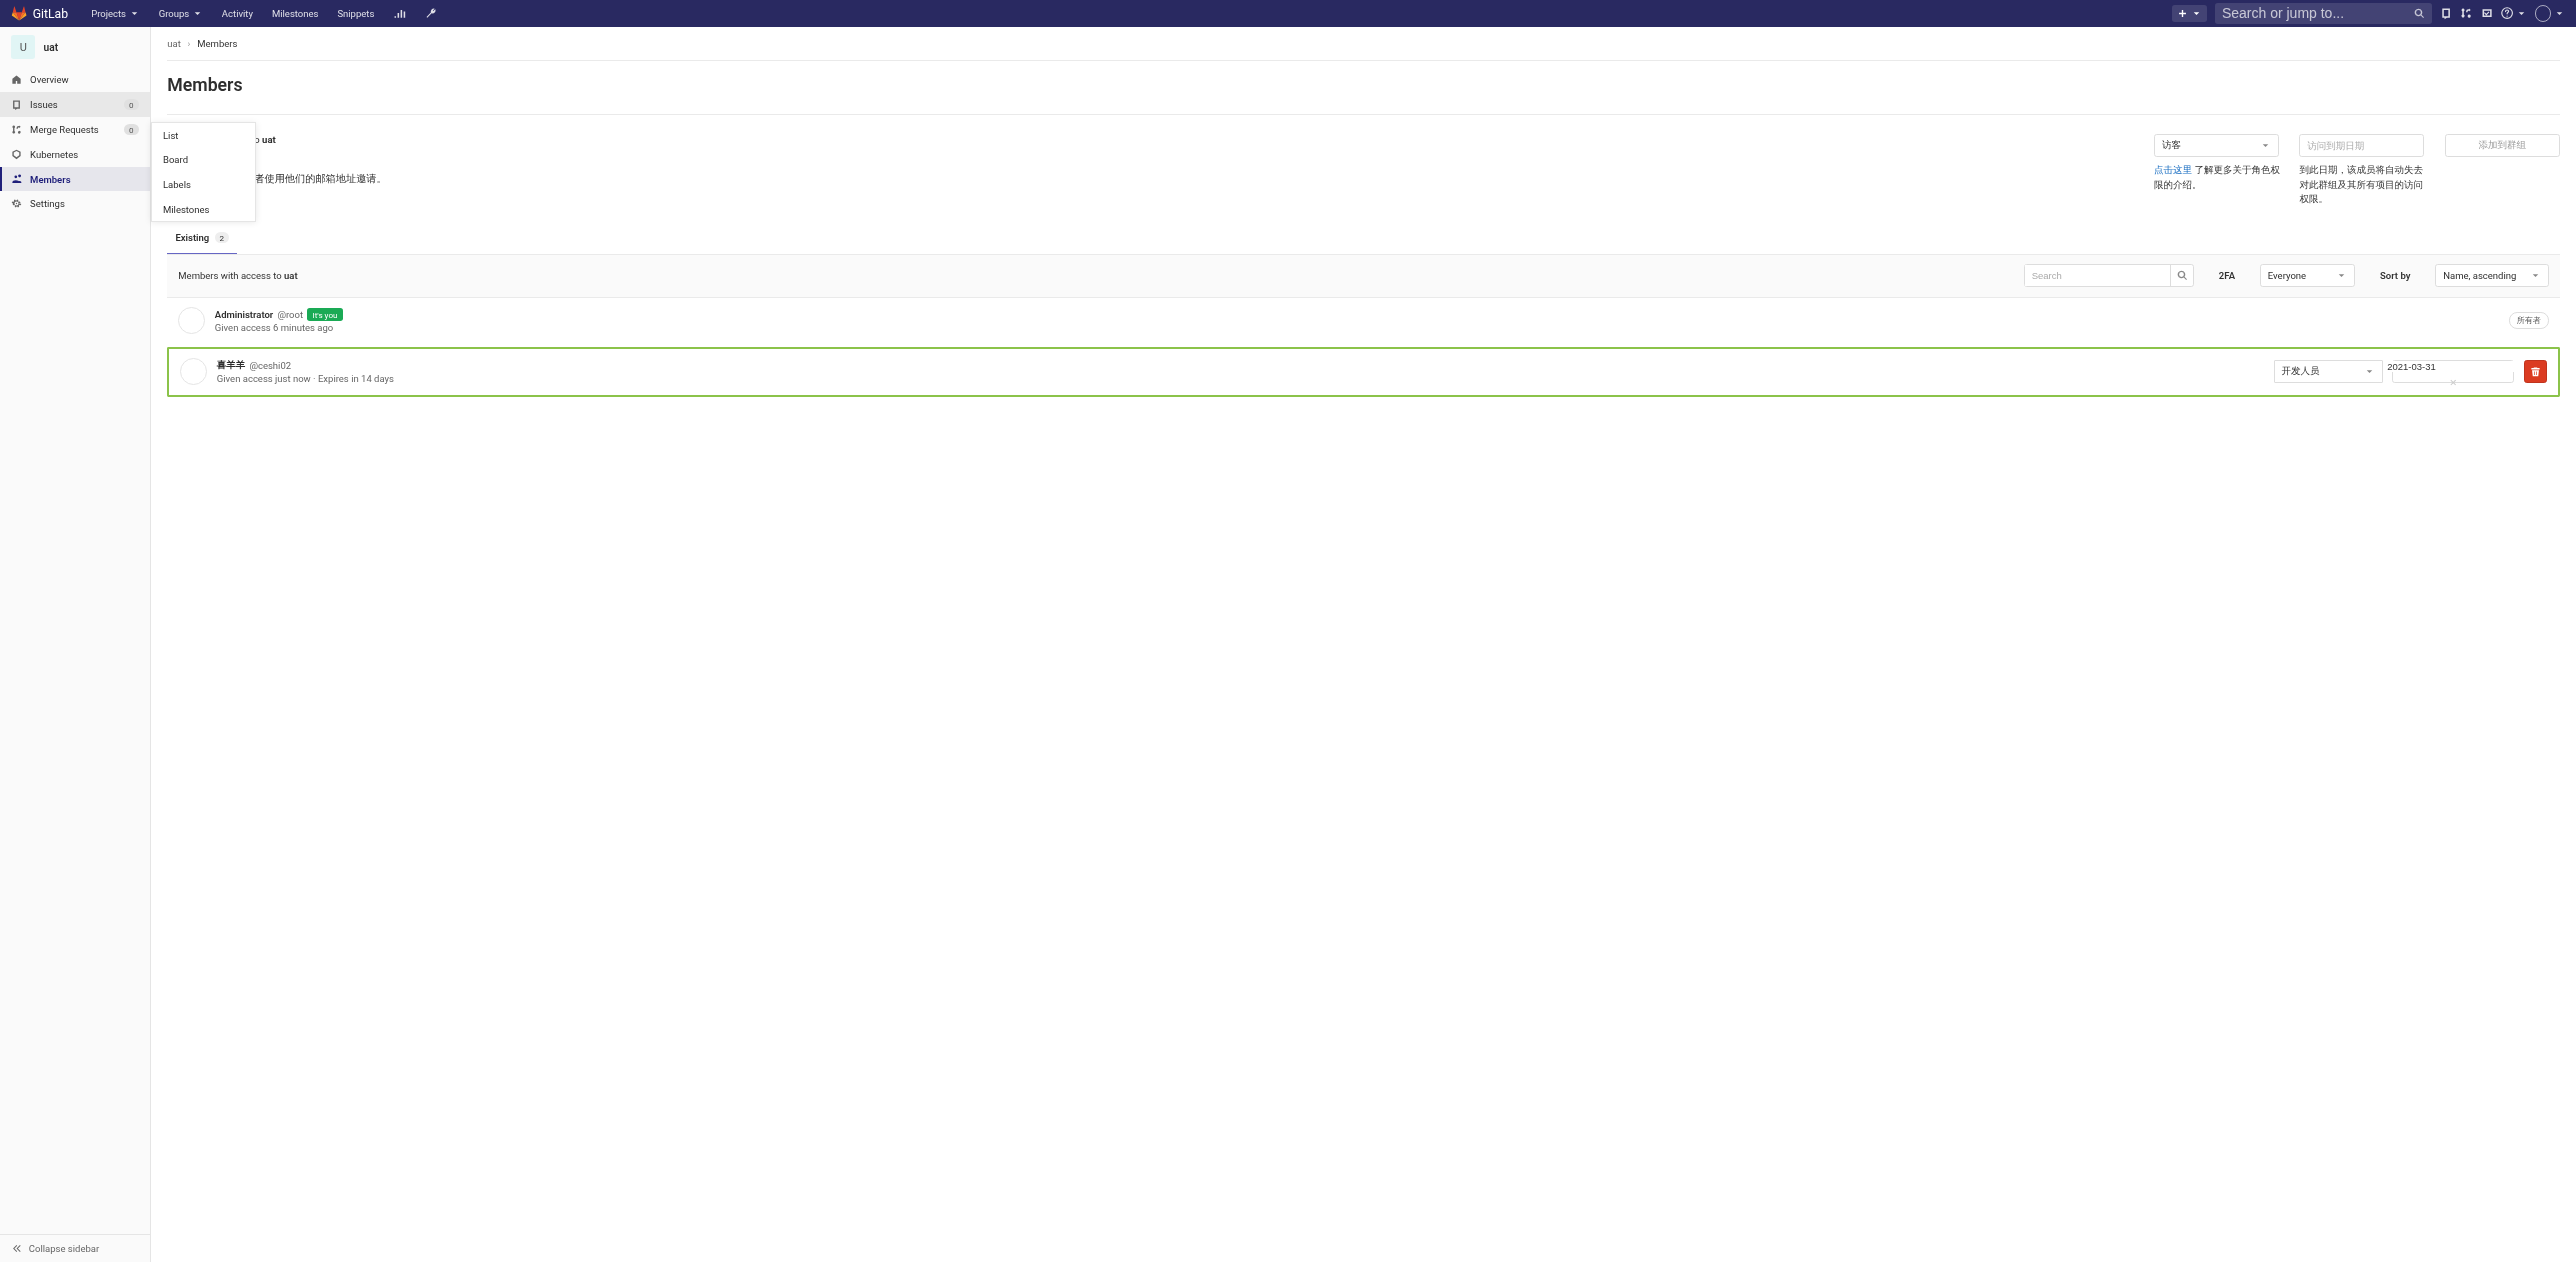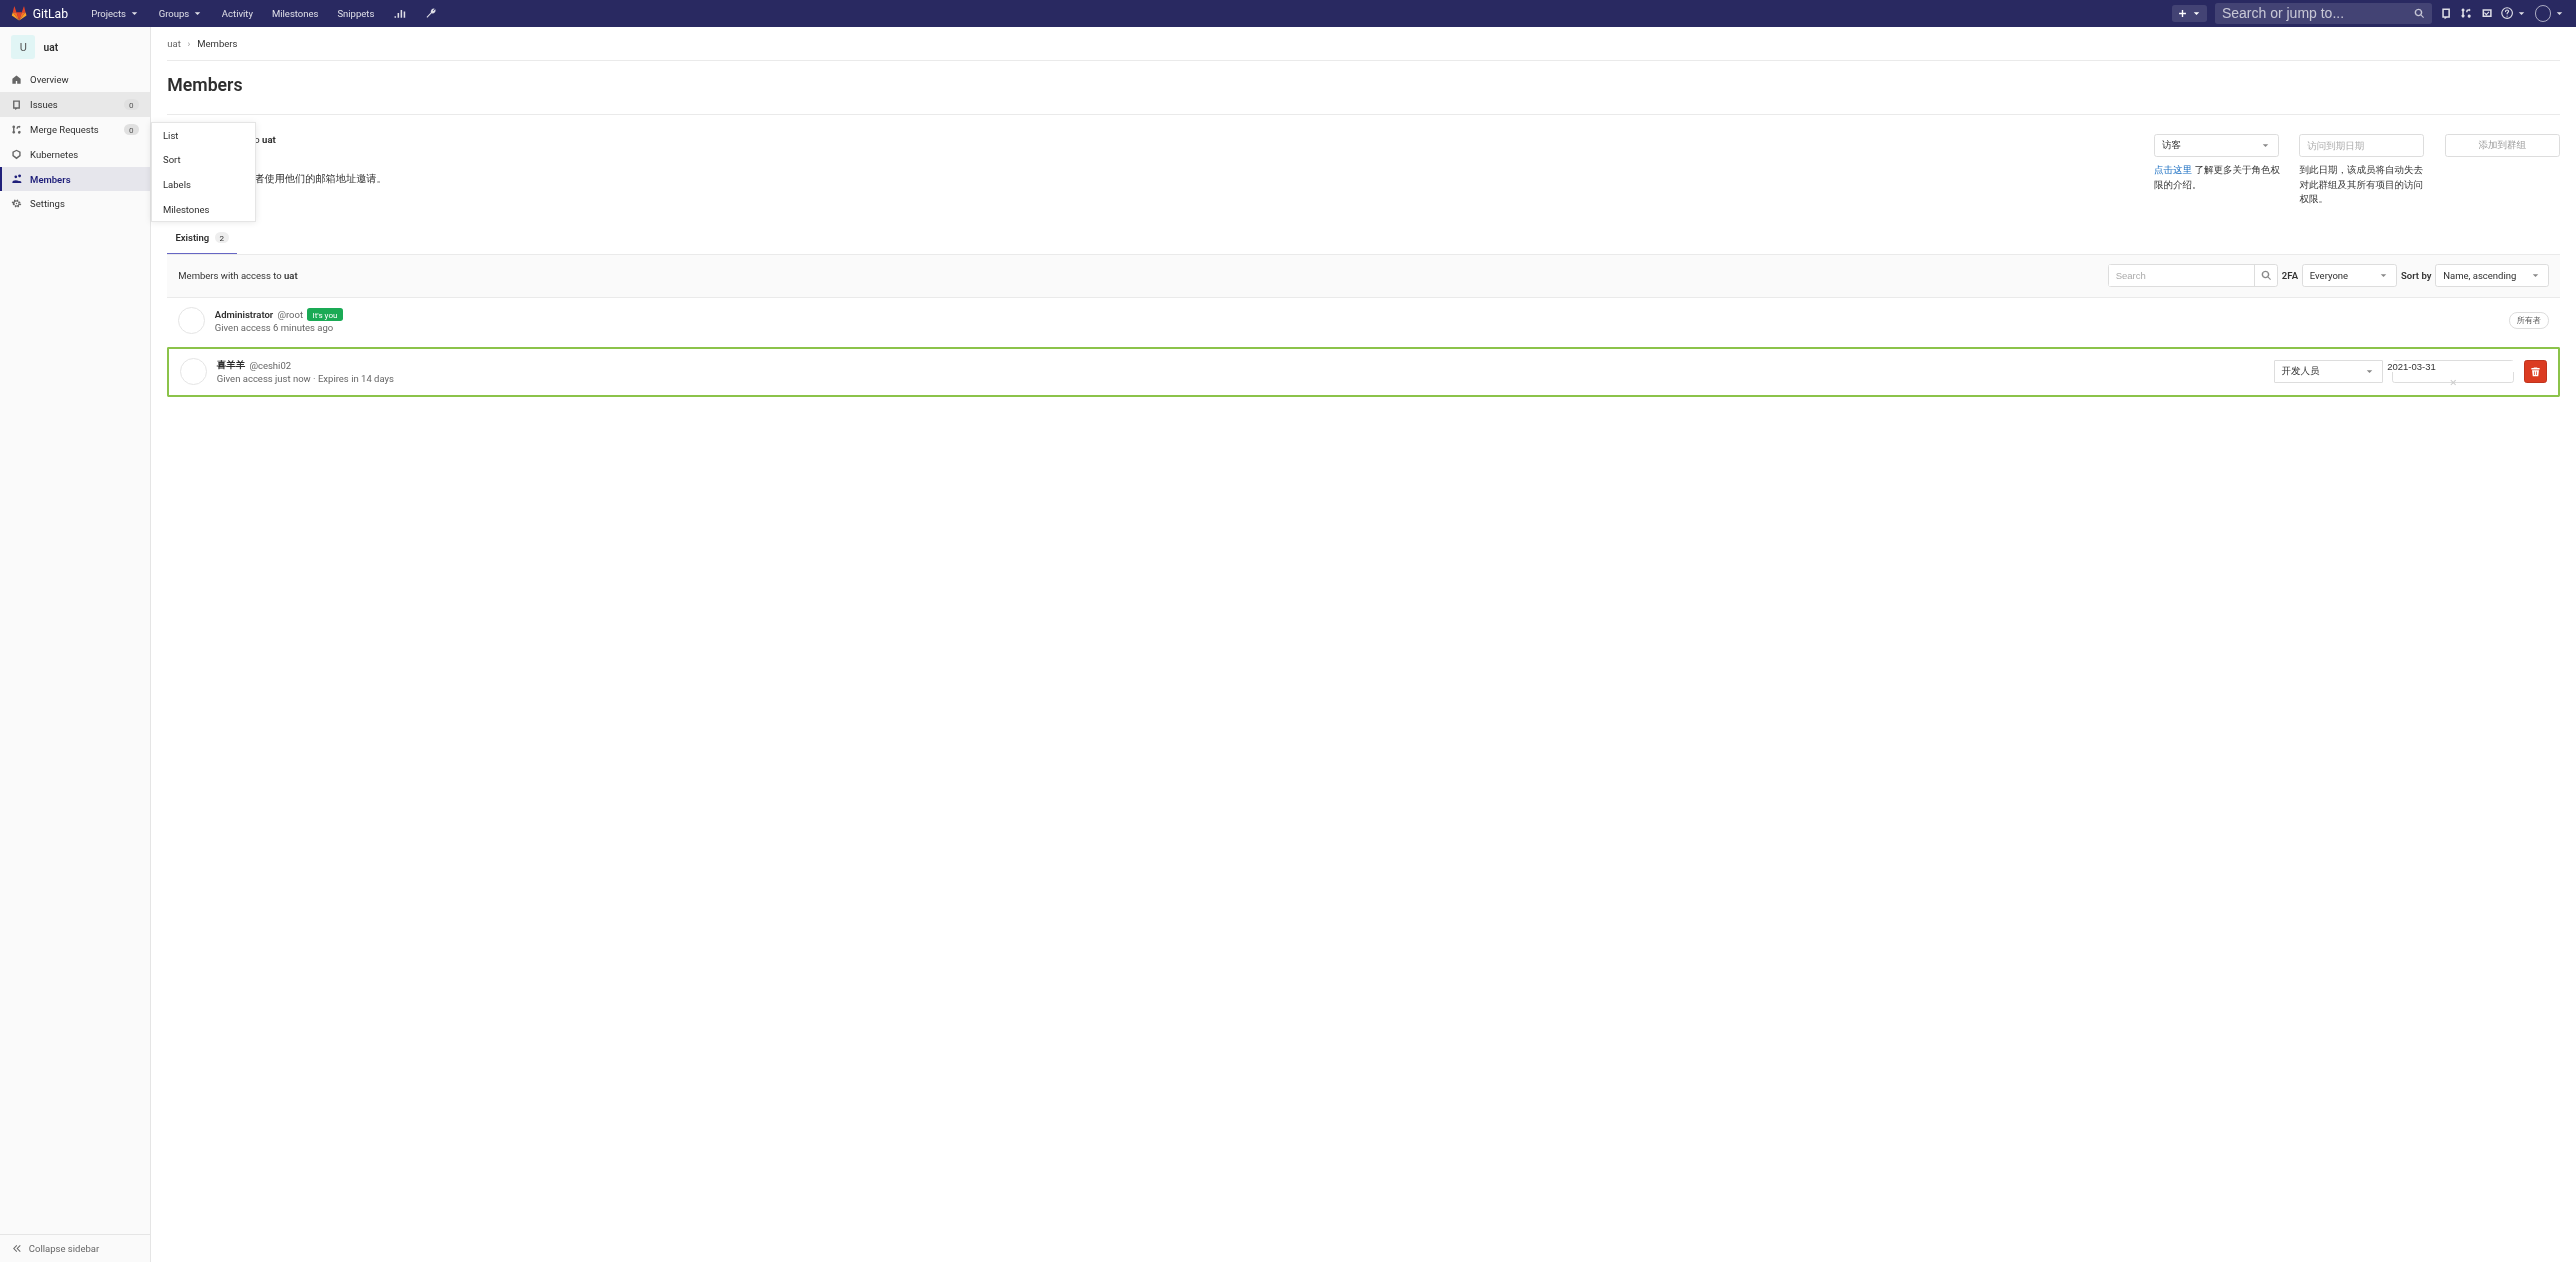--- a/index.html
+++ b/index.html
@@ -57,21 +57,21 @@
     .text-box input::placeholder { color: #aaa; }
     .help-text { font-size: 9.5px; color: #333; margin-top: 6.8px; max-width: 129px; line-height: 1.5; }
     .help-link { color: #1068bf; cursor: pointer; }
     .add-btn { border: 0.7px solid #ddd; border-radius: 2.7px; height: 23px; width: 115px; display: flex; align-items: center; justify-content: center; color: #999; background: #fff; cursor: not-allowed; }
 
     .tabs { border-bottom: 0.7px solid #eaeaea; display: flex; margin-top: 16.3px; }
     .tab { padding: 9.5px 8.1px; display: flex; align-items: center; gap: 5.4px; border-bottom: 1.4px solid transparent; cursor: pointer; font-weight: 600; }
     .tab.active { border-bottom-color: #6666c4; }
     .tab-badge { background: #eee; border-radius: 6.8px; padding: 0.7px 4.8px; font-size: 8.1px; font-weight: 400; }
 
-    .filter-row { background: #fafafa; border-bottom: 0.7px solid #eaeaea; padding: 9.5px 11px; display: flex; align-items: center; gap: 4px; }
+    .filter-row { background: #fafafa; border-bottom: 0.7px solid #eaeaea; padding: 9.5px 11px; display: flex; align-items: center; gap: 25px; }
     .filter-text { color: #333; }
     .filter-text strong { font-weight: 600; }
     .filter-spacer { flex: 1; }
     .search-field { display: flex; border: 0.7px solid #ddd; border-radius: 2.7px; background: #fff; height: 23px; width: 170px; }
     .search-field input { border: none; outline: none; flex: 1; padding: 0 6.8px; font-size: 9.5px; }
     .search-field input::placeholder { color: #aaa; }
     .search-field .search-btn { width: 23px; border-left: 0.7px solid #ddd; display: flex; align-items: center; justify-content: center; cursor: pointer; }
     .filter-label { font-weight: 600; color: #333; }
     .filter-select { border: 0.7px solid #ddd; border-radius: 2.7px; height: 23px; background: #fff; padding: 0 6.8px; display: flex; align-items: center; gap: 13.6px; cursor: pointer; min-width: 95px; justify-content: space-between; }
 
@@ -240,21 +240,21 @@
 
     <div class="sidebar-footer">
       <svg class="ico" viewBox="0 0 16 16" style="fill:#666">
           <path d="M8 3L3 8l5 5 1-1-4-4 4-4zm5 0l-5 5 5 5 1-1-4-4 4-4z"></path>
         </svg>
       <span>Collapse sidebar</span>
     </div>
 
     <div class="flyout">
       <div class="flyout-item">List</div>
-      <div class="flyout-item">Sort</div>
+      <div class="flyout-item">Board</div>
       <div class="flyout-item">Labels</div>
       <div class="flyout-item">Milestones</div>
     </div>
   </div>
 
   <div class="main">
     <div class="breadcrumbs">
       <a>uat</a>
       <span class="bc-sep">›</span>
       <span style="color:#333">Members</span>

